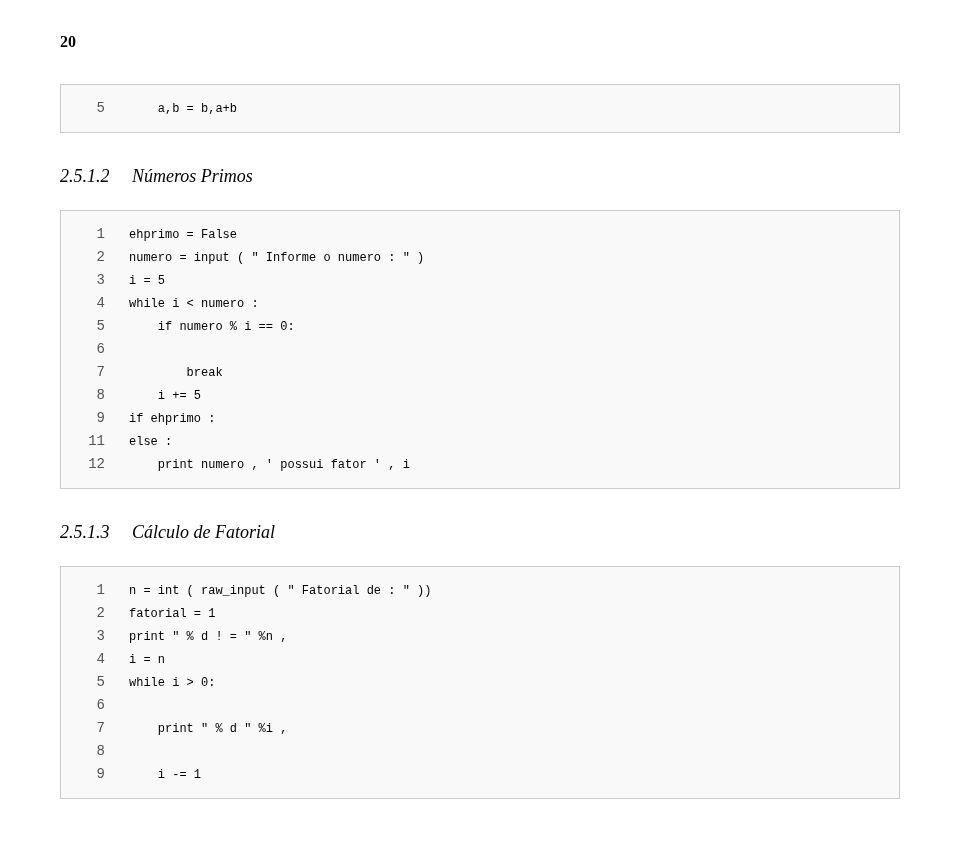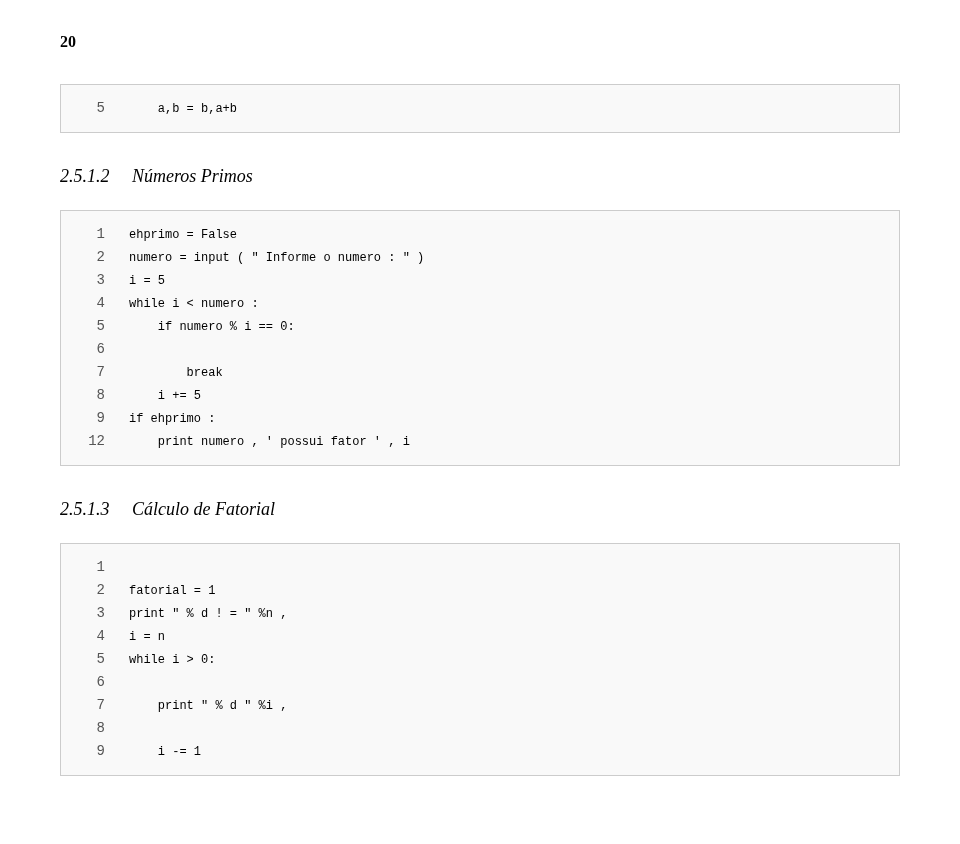--- a/index.html
+++ b/index.html
@@ -115,34 +115,39 @@
     </div>
     <div class="code-line">
       <span class="line-number">8</span>
       <span class="code-content">    i += 5</span>
     </div>
     <div class="code-line">
       <span class="line-number">9</span>
       <span class="code-content">if ehprimo :</span>
     </div>
     <div class="code-line">
+      <span class="line-number">11</span>
+      <span class="code-content">else :</span>
+    </div>
+    <div class="code-line">
       <span class="line-number">12</span>
       <span class="code-content">    print numero , ' possui fator ' , i</span>
     </div>
   </div>
 
 <div class="section-heading">
   <span class="section-number">2.5.1.3</span>
   &nbsp;&nbsp;&nbsp;
   <span>Cálculo de Fatorial</span>
 </div>
 
 <div class="code-block-container" id="fatorial-block">
 <div class="code-line">
       <span class="line-number">1</span>
+      <span class="code-content">n = int ( raw_input ( " Fatorial de : " ))</span>
     </div>
     <div class="code-line">
       <span class="line-number">2</span>
       <span class="code-content">fatorial = 1</span>
     </div>
     <div class="code-line">
       <span class="line-number">3</span>
       <span class="code-content">print " % d ! = " %n ,</span>
     </div>
     <div class="code-line">

